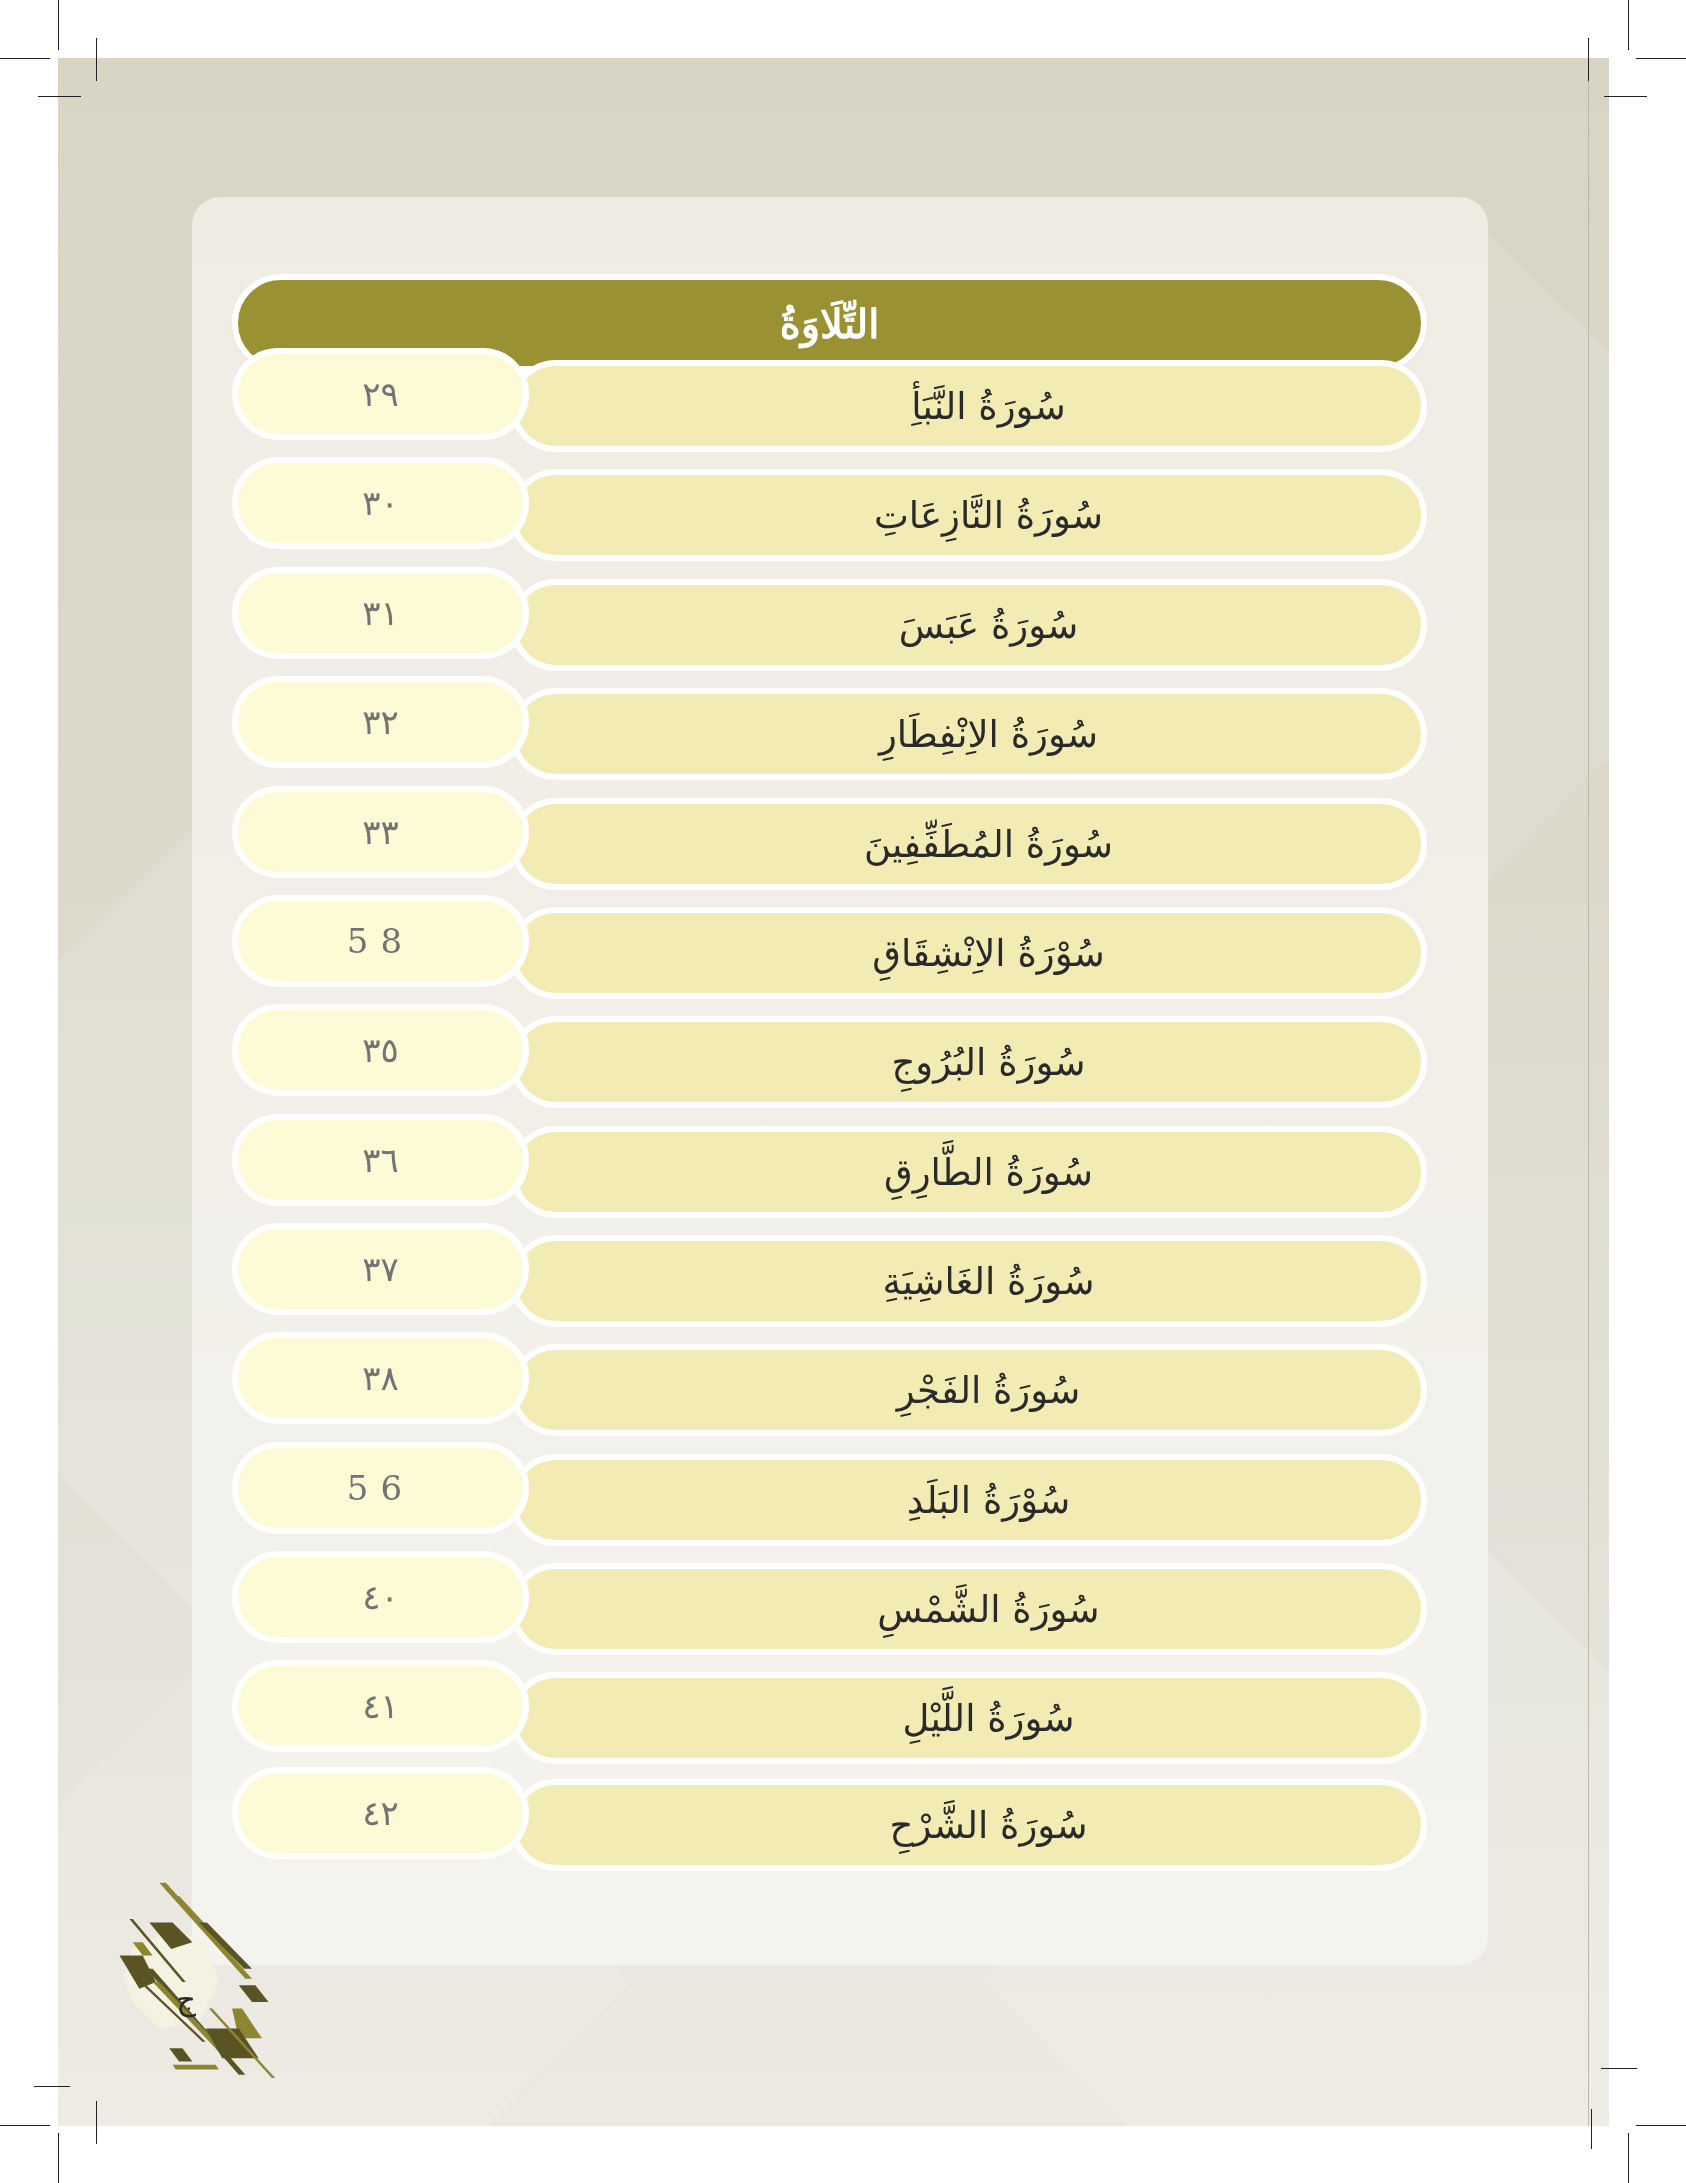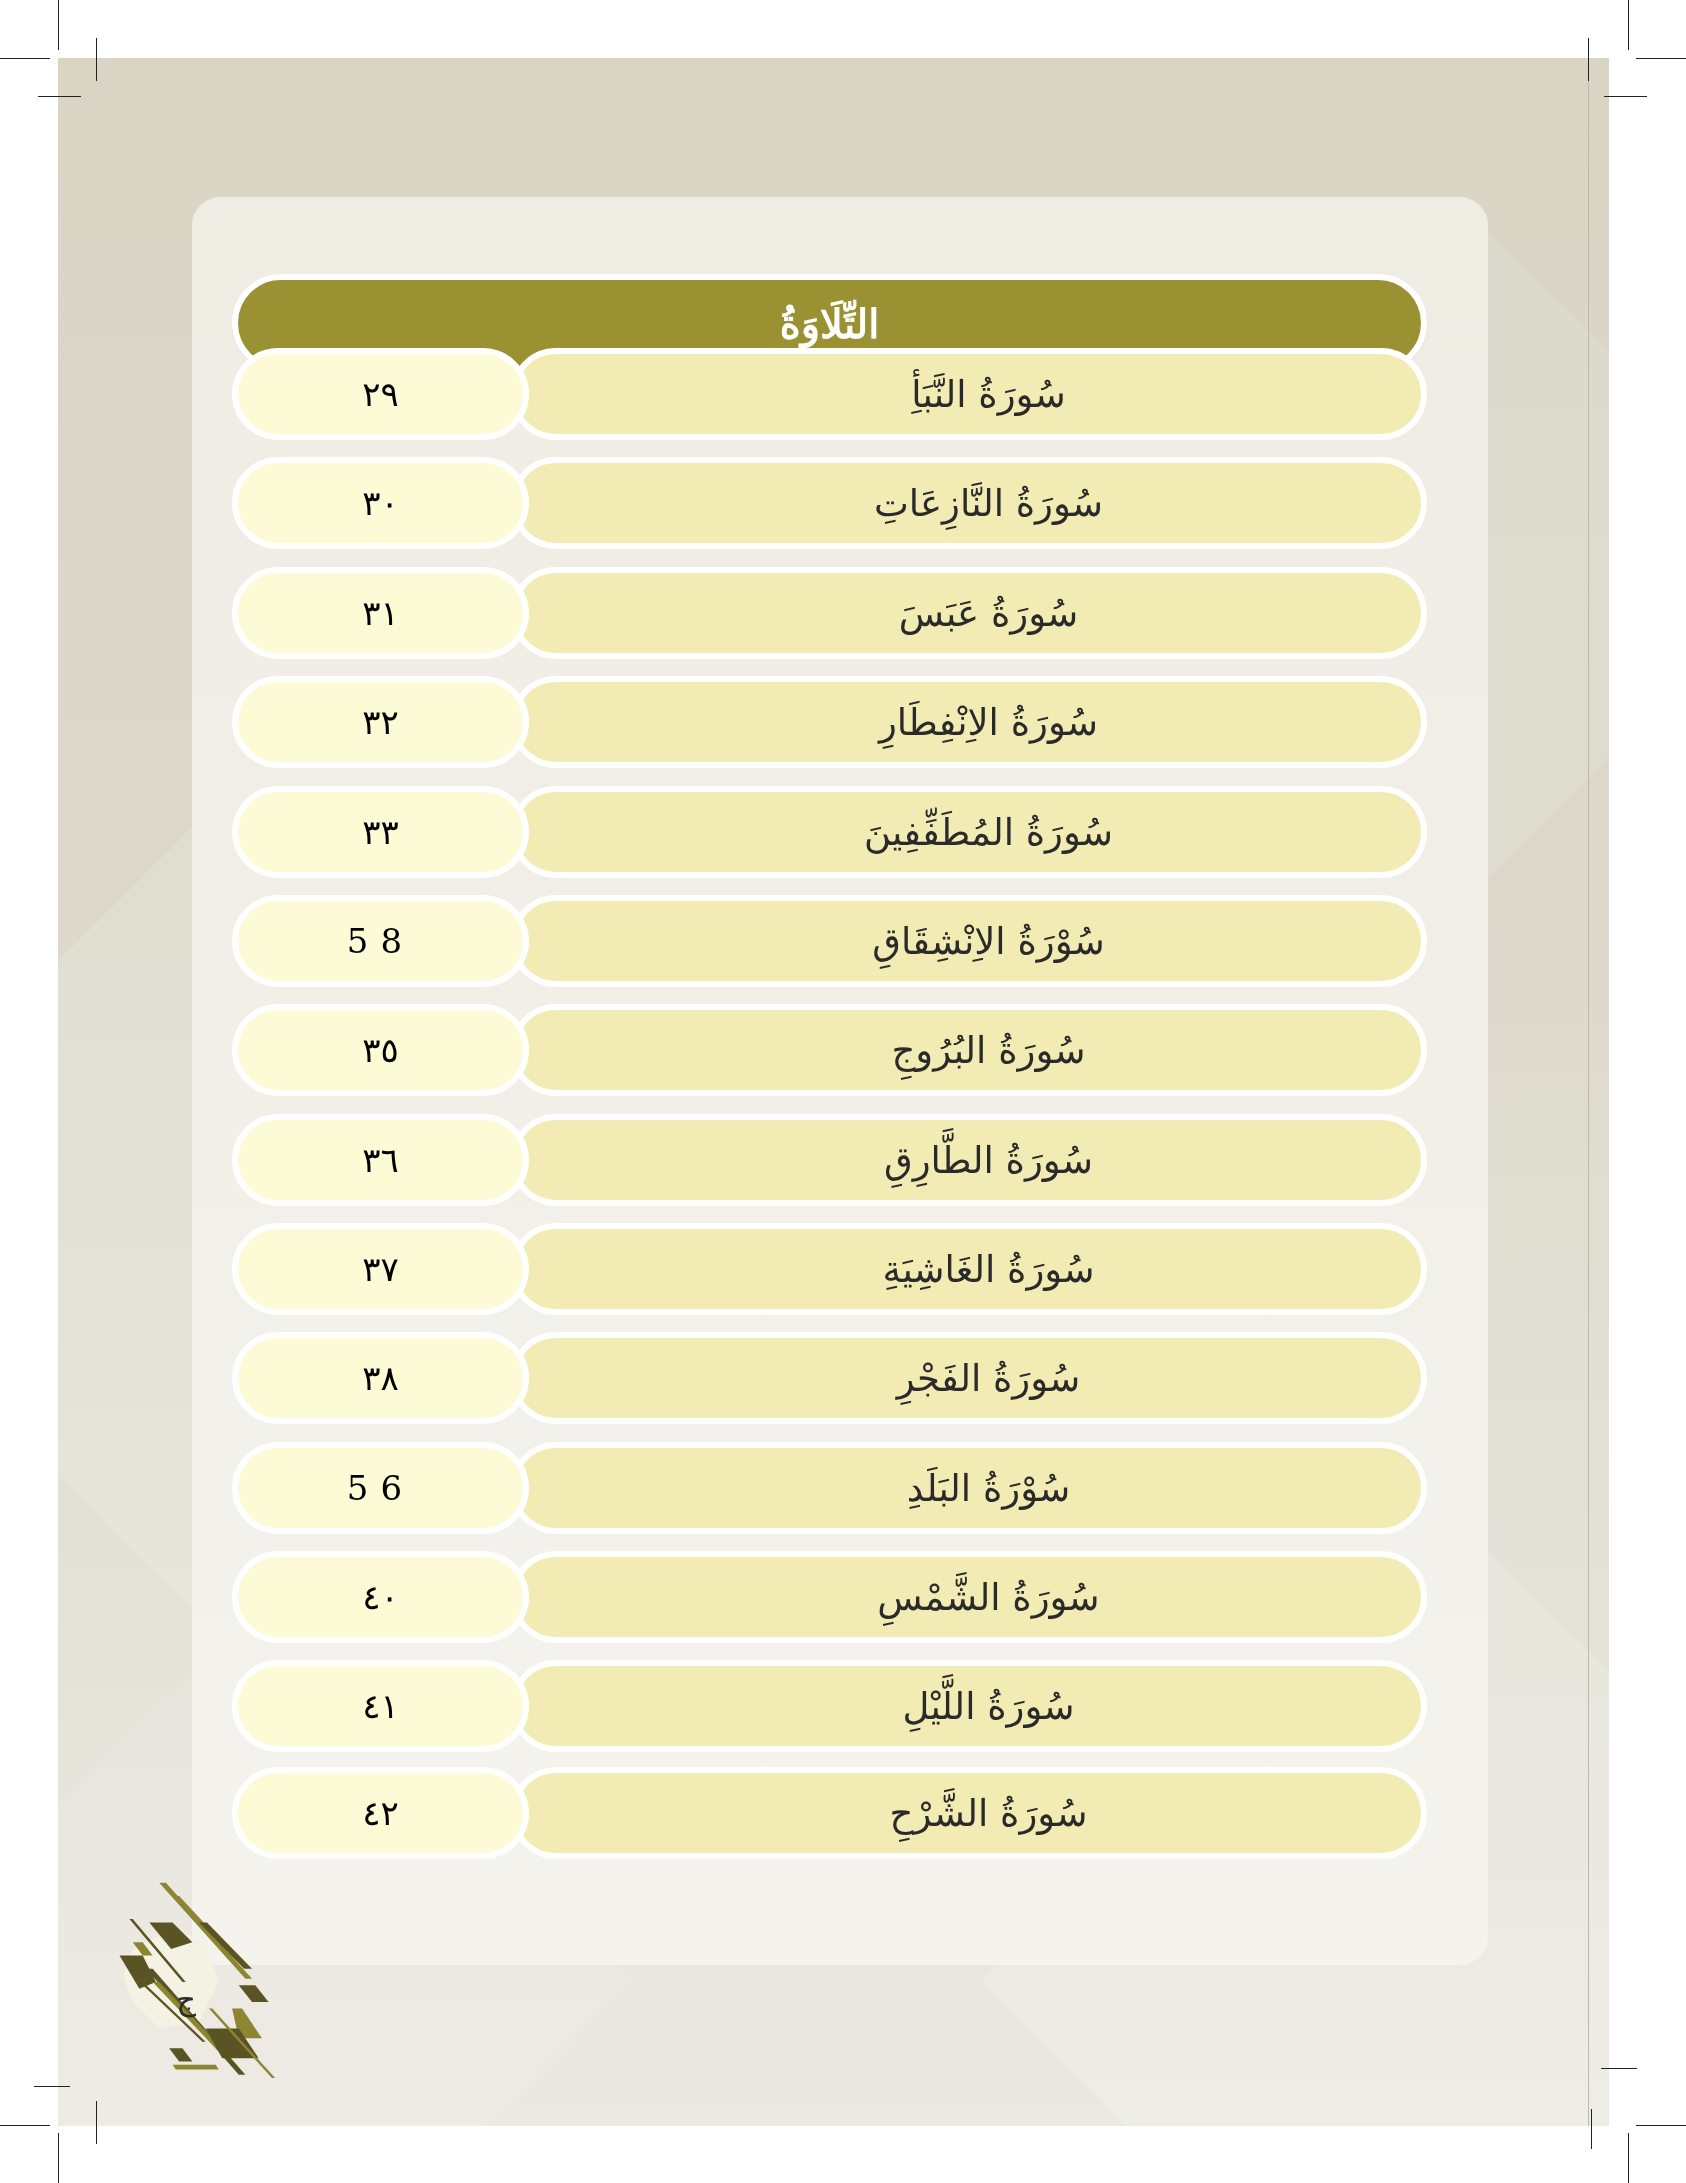--- a/index.html
+++ b/index.html
@@ -76,21 +76,21 @@
     }
     .row {
       position: absolute;
       left: 40px;
       width: 1196px;
       height: 91px;
     }
     .name-pill {
       position: absolute;
       left: 278px;
-      top: 0;
+      top: 12px;
       width: 905px;
       height: 80px;
       background: #f2ebb3;
       border: 6px solid #ffffff;
       border-radius: 46px;
       display: flex;
       align-items: center;
       justify-content: center;
     }
     .name-text {
@@ -107,21 +107,21 @@
       height: 80px;
       background: #fdfad6;
       border: 6px solid #ffffff;
       border-radius: 46px;
       display: flex;
       align-items: center;
       justify-content: center;
       z-index: 2;
     }
     .num-text {
-      color: #000000;
+      color: #737373;
       font-size: 34px;
       direction: rtl;
       letter-spacing: 12px;
       text-align: center;
     }
     .page-ornament {
       position: absolute;
       left: 106px;
       top: 1876px;
       width: 186px;

